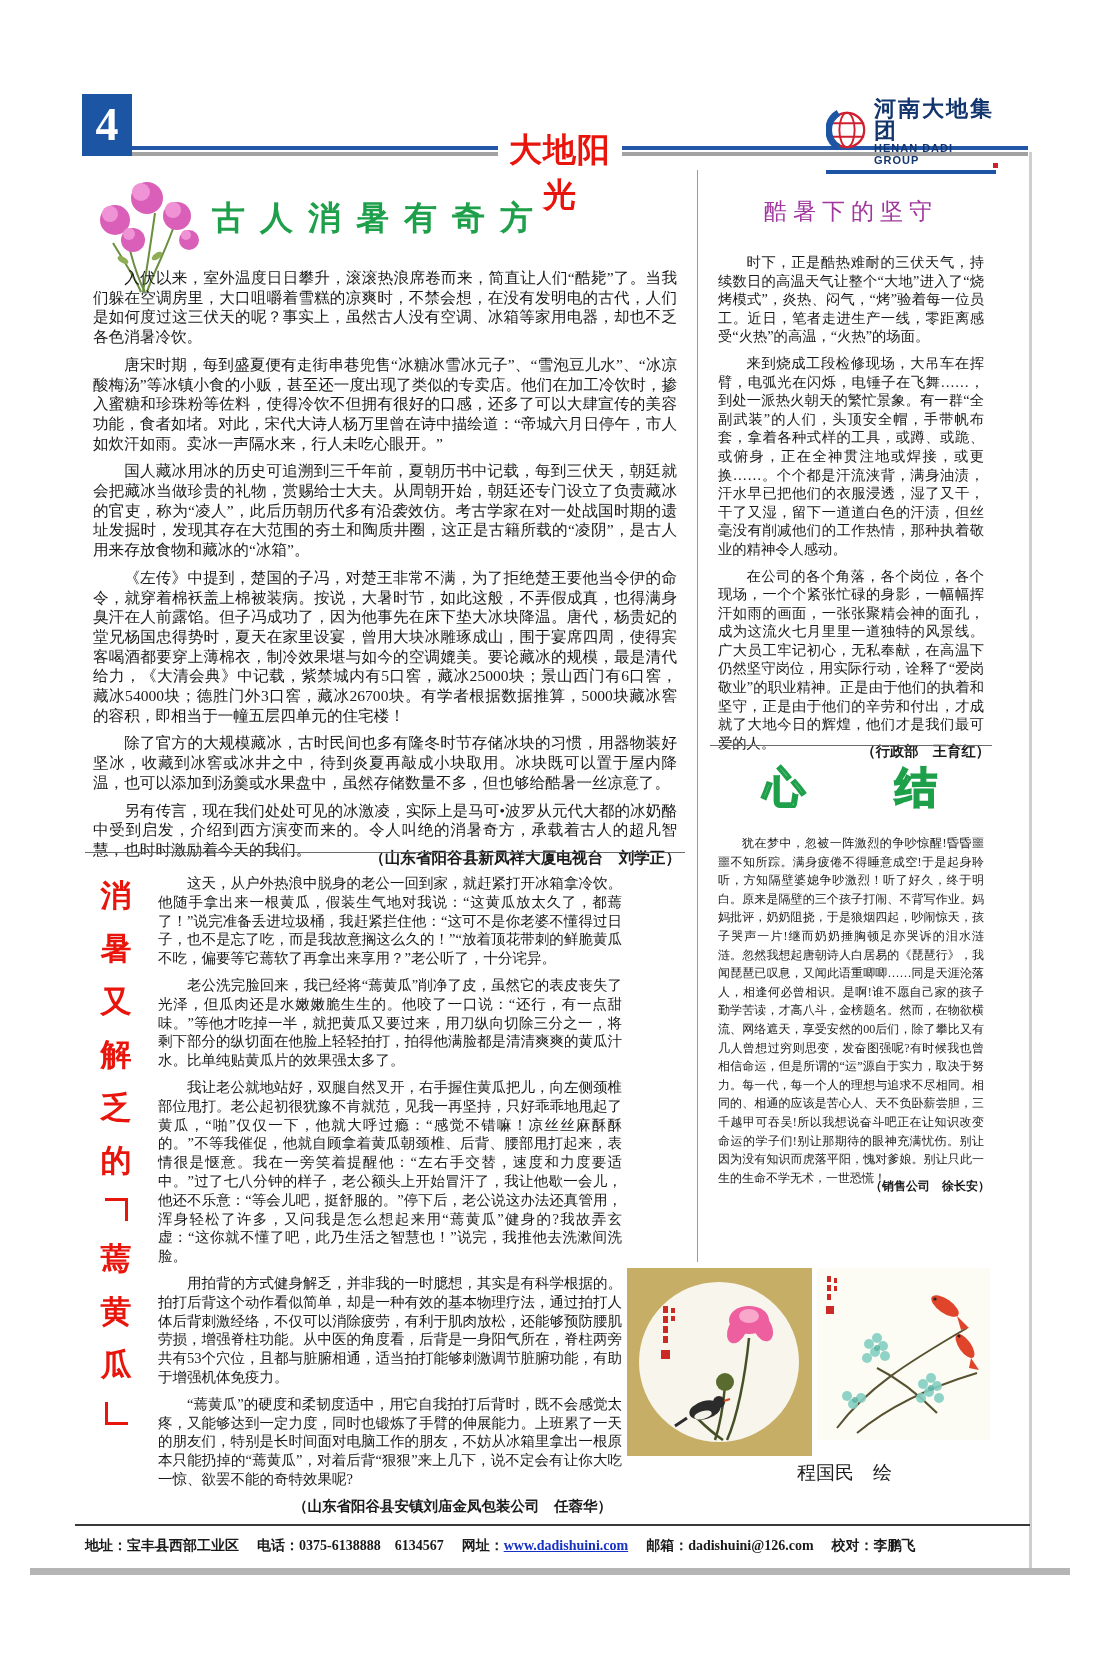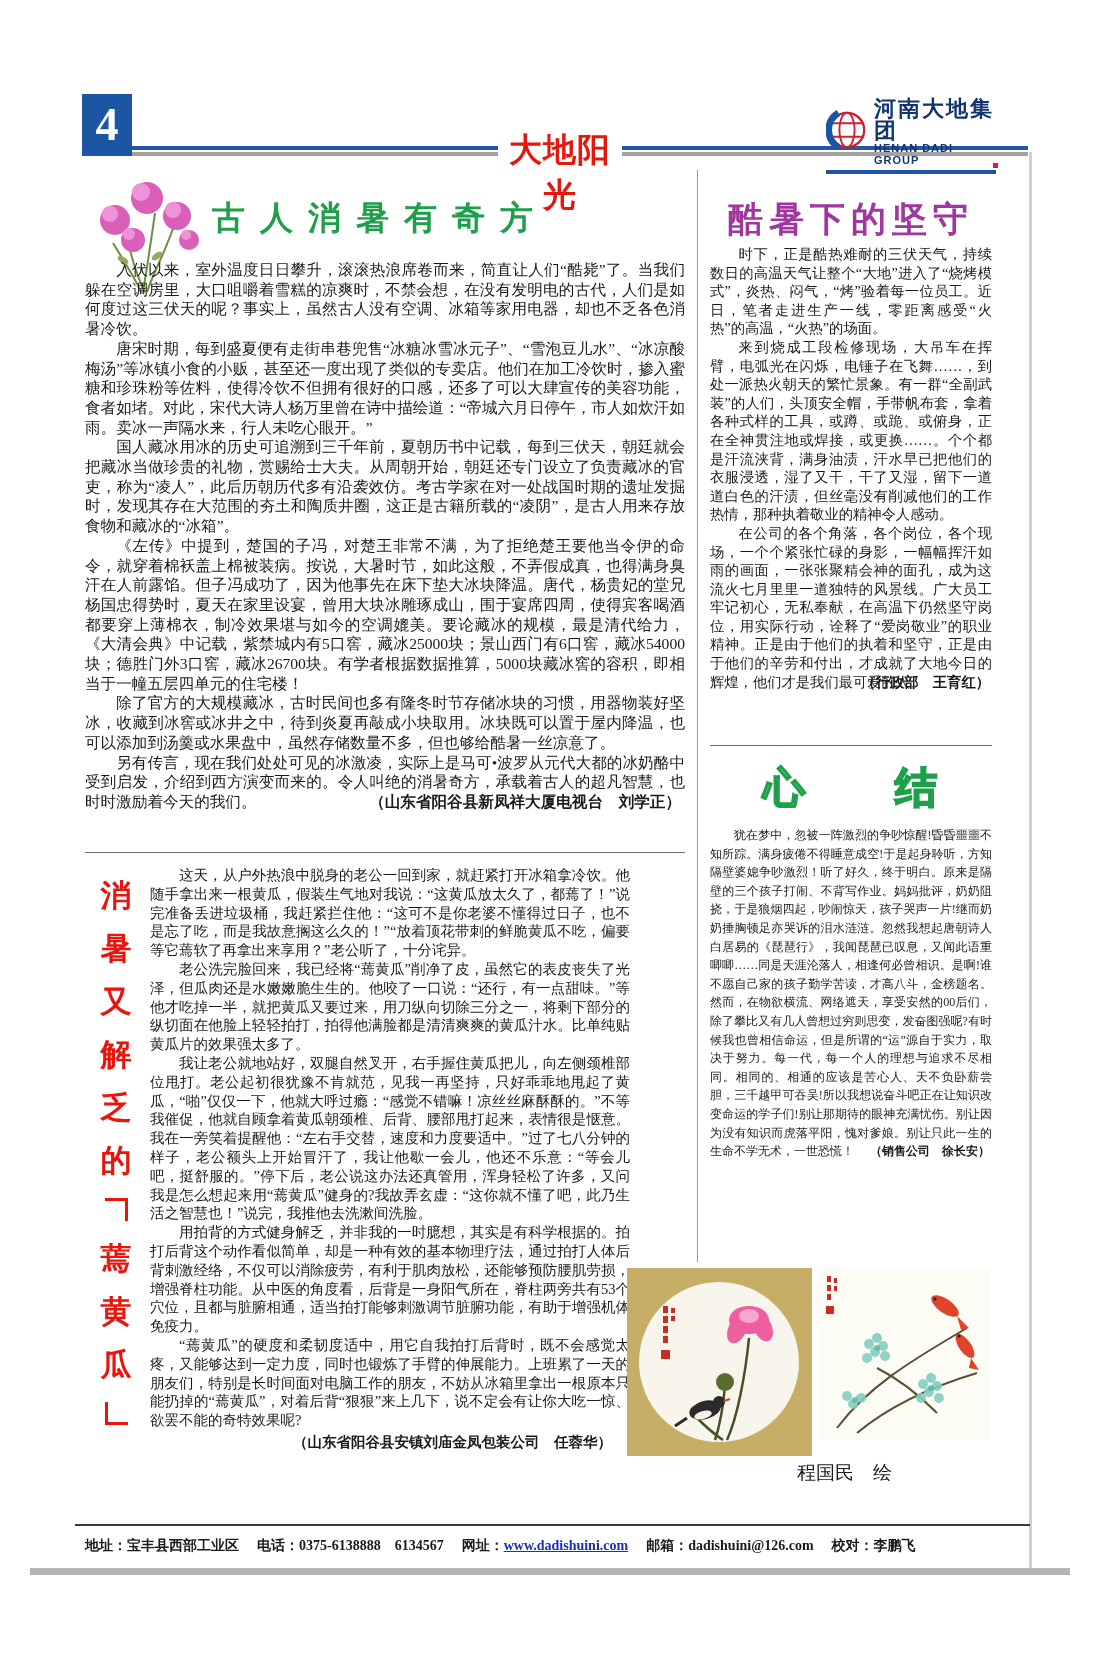--- a/index.html
+++ b/index.html
@@ -22,27 +22,27 @@
   .logo-bar{height:4px;background:#1c55a3;margin-top:4px;position:relative;}
   .logo-dot{position:absolute;right:-2px;top:-7px;width:5px;height:5px;background:#cf2030;}
 
   
   .vline{width:1px;background:#9a9a9a;}
   .hline{height:1px;background:#6a6a6a;}
 
   
   .a1-title{left:212px;top:196px;color:#1ea04b;font-weight:bold;font-size:33px;letter-spacing:15px;white-space:nowrap;}
   .a1-body{left:85px;top:260px;width:600px;font-size:15.6px;line-height:19.7px;text-align:justify;}
-  p.para{margin:0;text-indent:2em;}
+  p.para{margin:8px;text-indent:2em;}
   .attr{font-weight:bold;}
   .attr.line1{text-align:right;margin-top:-19.7px;padding-right:4px;}
 
   
   .a2-title{left:710px;top:196px;width:282px;text-align:center;color:#a0379e;
-            font-family:"Liberation Sans",sans-serif;font-weight:bold;font-size:35px;letter-spacing:6px;white-space:nowrap;}
+            font-family:"Liberation Sans",sans-serif;font-weight:normal;font-size:23px;letter-spacing:6px;white-space:nowrap;}
   .a2-body{left:710px;top:245px;width:282px;font-size:14.3px;line-height:18.6px;text-align:justify;}
   .attr.line2{text-align:right;margin-top:-18.6px;padding-right:2px;}
   .a3-title{left:710px;top:760px;width:282px;text-align:center;font-weight:bold;font-size:42px;
             color:#cdeeda;-webkit-text-stroke:1.8px #1ea04b;letter-spacing:2px;}
   .a3-body{left:710px;top:826px;width:282px;font-size:12px;line-height:18.6px;text-align:justify;}
 
   
   .a4-vtitle{left:93px;top:880px;width:46px;display:flex;flex-direction:column;align-items:center;gap:22px;
              color:#e8150d;font-weight:bold;font-size:31px;line-height:31px;}
   .bracket{width:20px;height:20px;}

